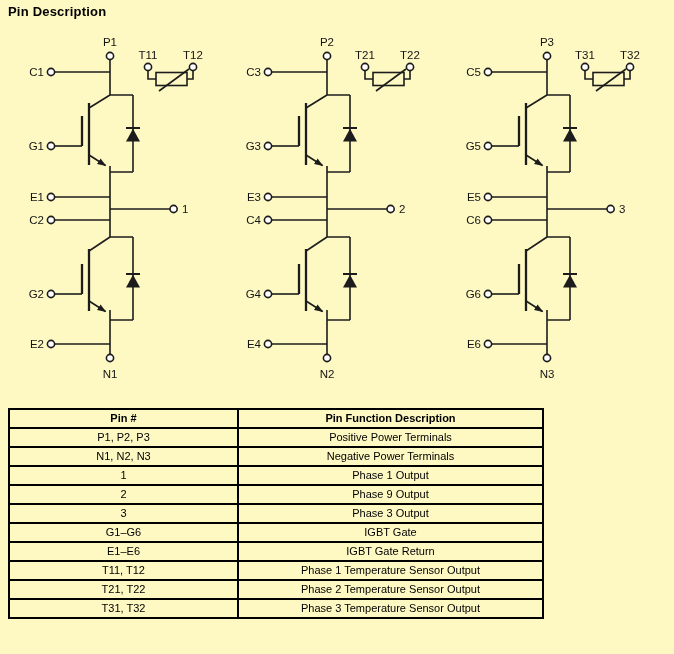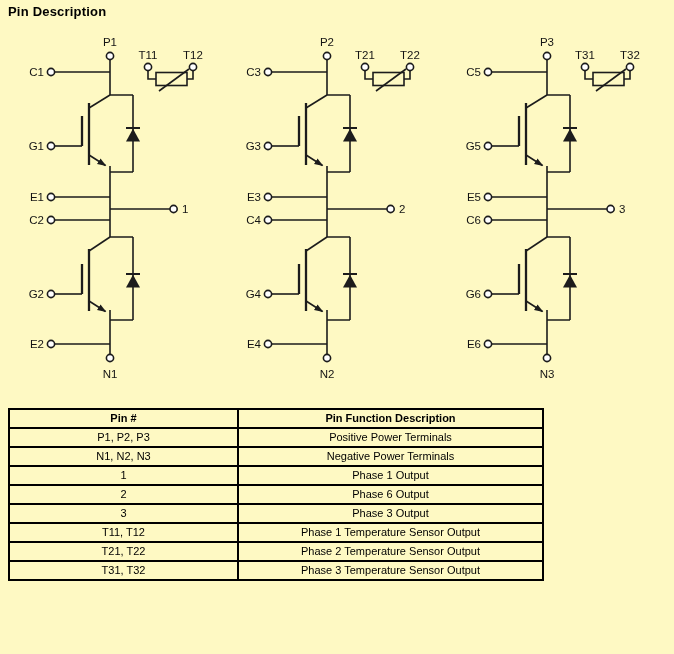--- a/index.html
+++ b/index.html
@@ -227,25 +227,33 @@
       <tr>
           <td class="pin">N1, N2, N3</td>
           <td class="desc">Negative Power Terminals</td>
         </tr>
       <tr>
           <td class="pin">1</td>
           <td class="desc">Phase 1 Output</td>
         </tr>
       <tr>
           <td class="pin">2</td>
-          <td class="desc">Phase 6 Output</td>
+          <td class="desc">Phase 9 Output</td>
         </tr>
       <tr>
           <td class="pin">3</td>
           <td class="desc">Phase 3 Output</td>
+        </tr>
+      <tr>
+          <td class="pin">G1–G6</td>
+          <td class="desc">IGBT Gate</td>
+        </tr>
+      <tr>
+          <td class="pin">E1–E6</td>
+          <td class="desc">IGBT Gate Return</td>
         </tr>
       <tr>
           <td class="pin">T11, T12</td>
           <td class="desc">Phase 1 Temperature Sensor Output</td>
         </tr>
       <tr>
           <td class="pin">T21, T22</td>
           <td class="desc">Phase 2 Temperature Sensor Output</td>
         </tr>
       <tr>

